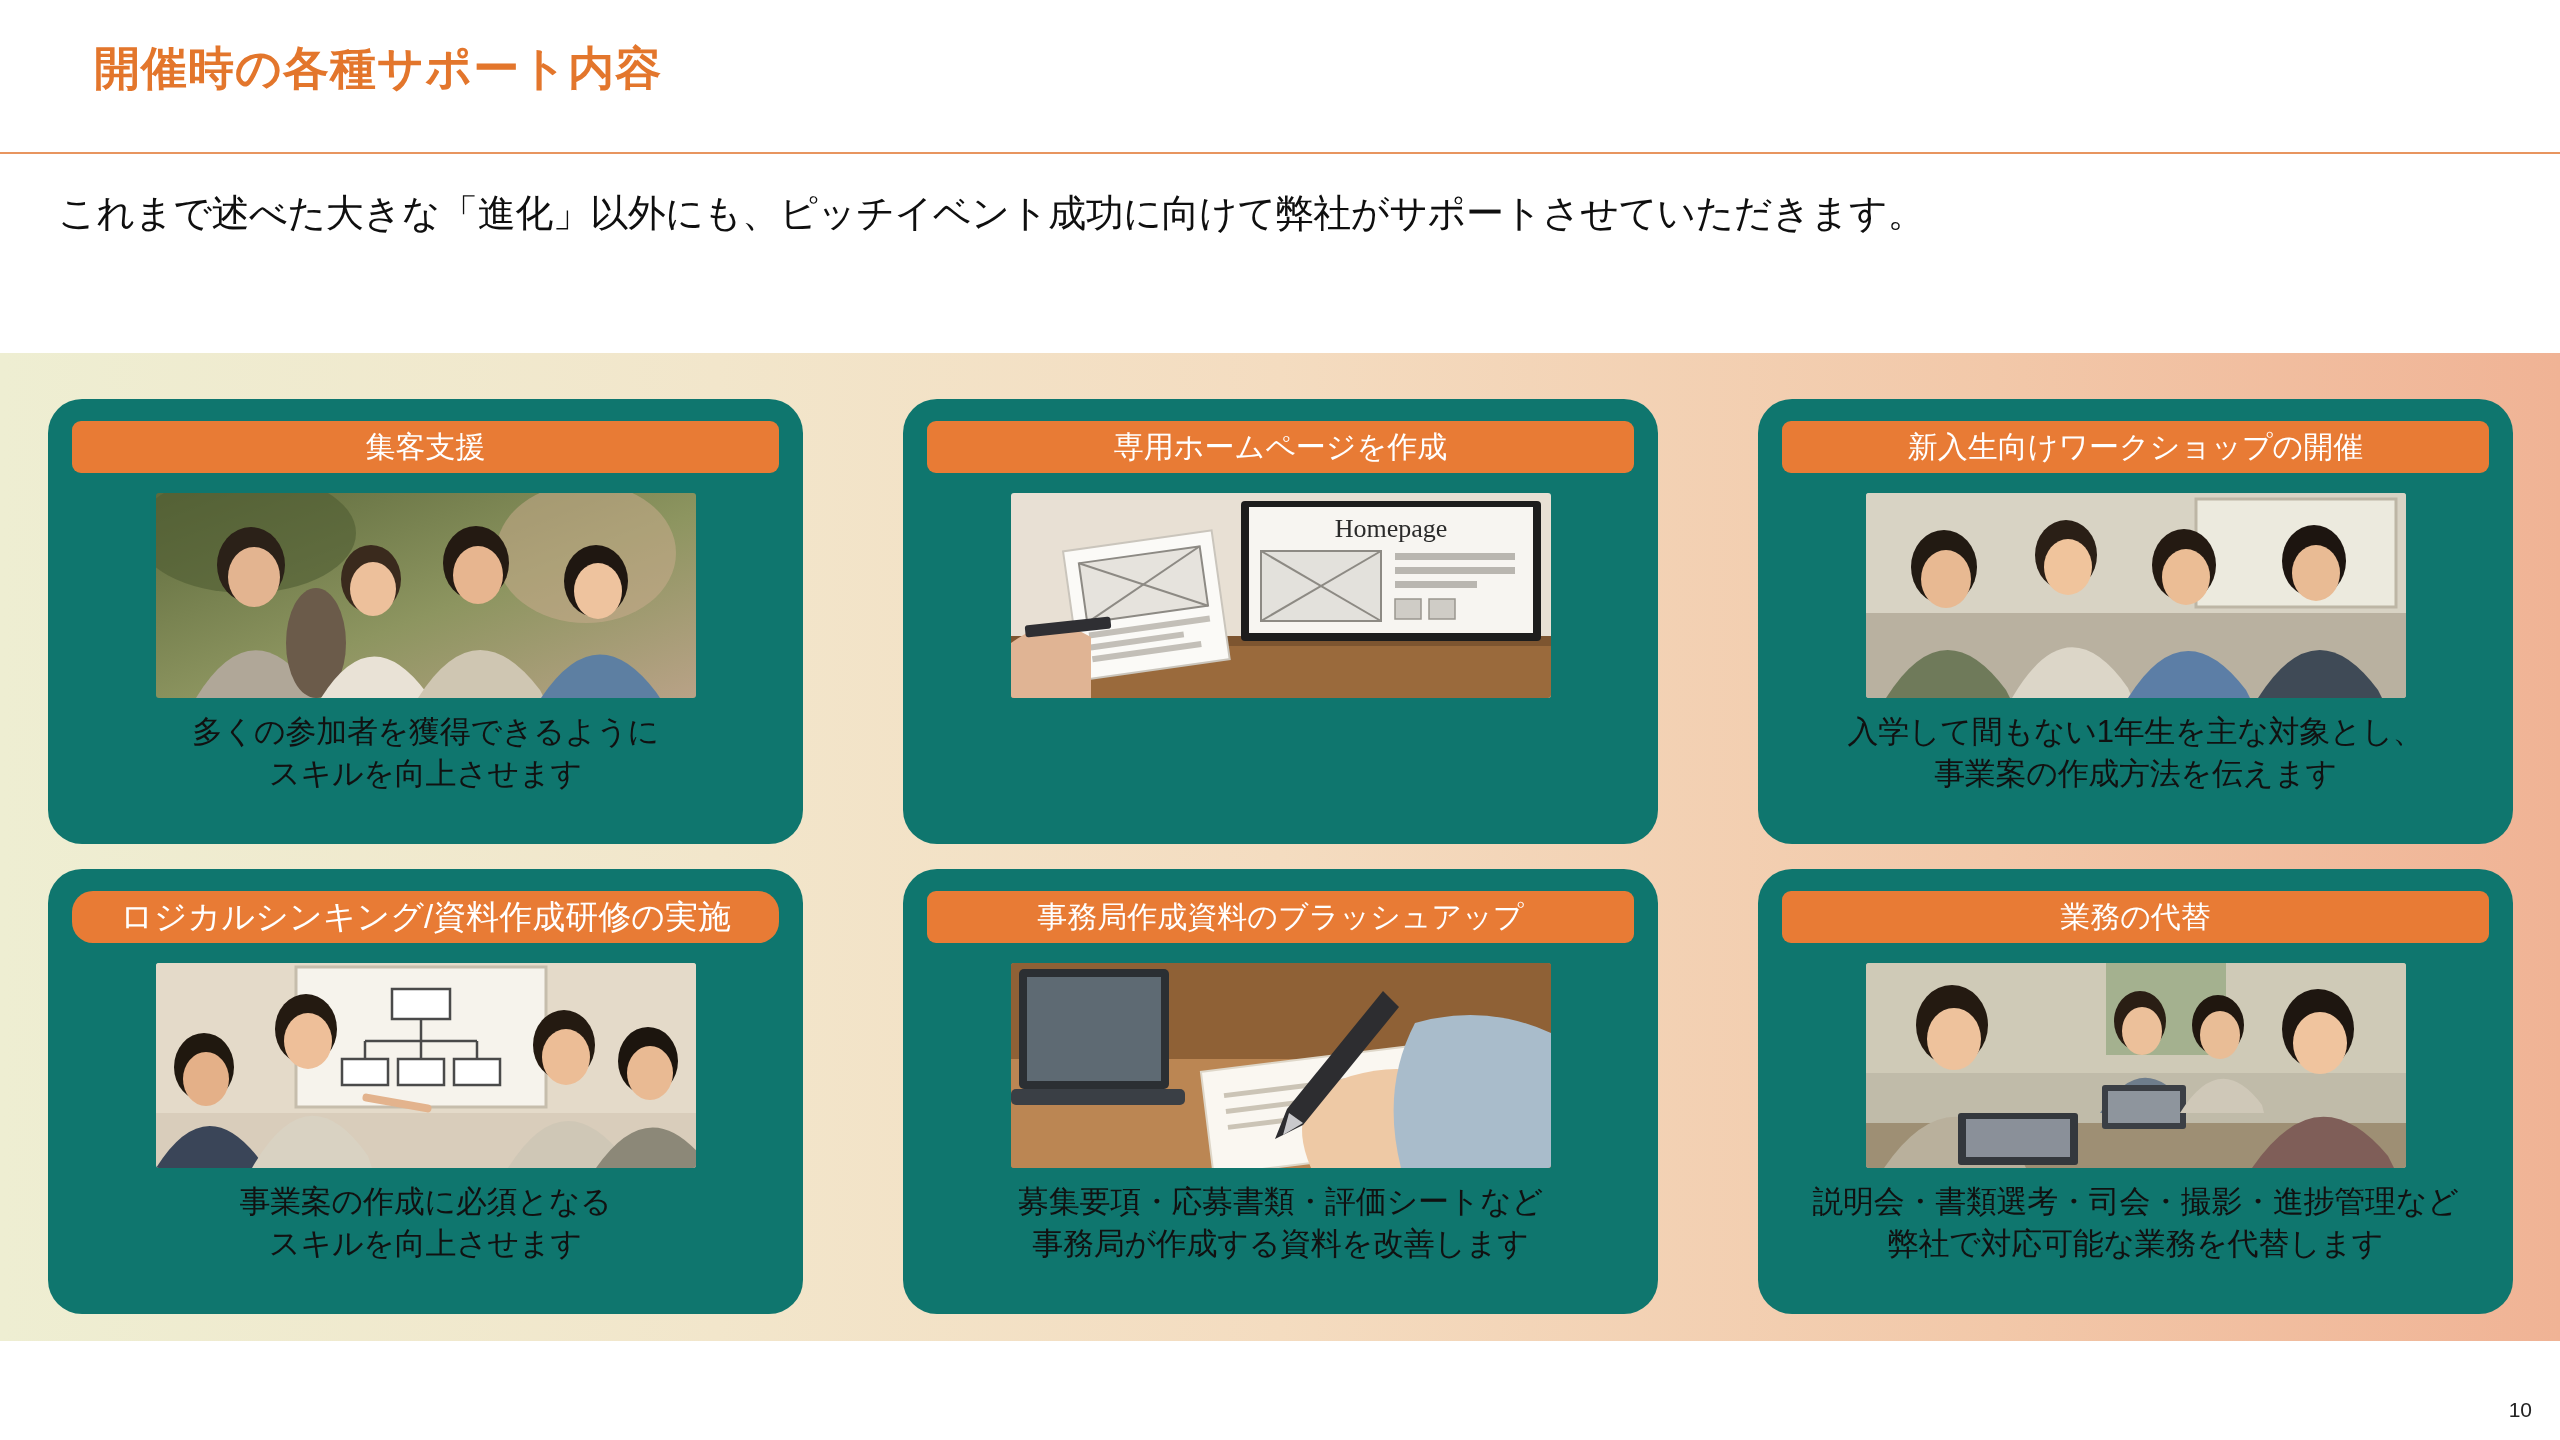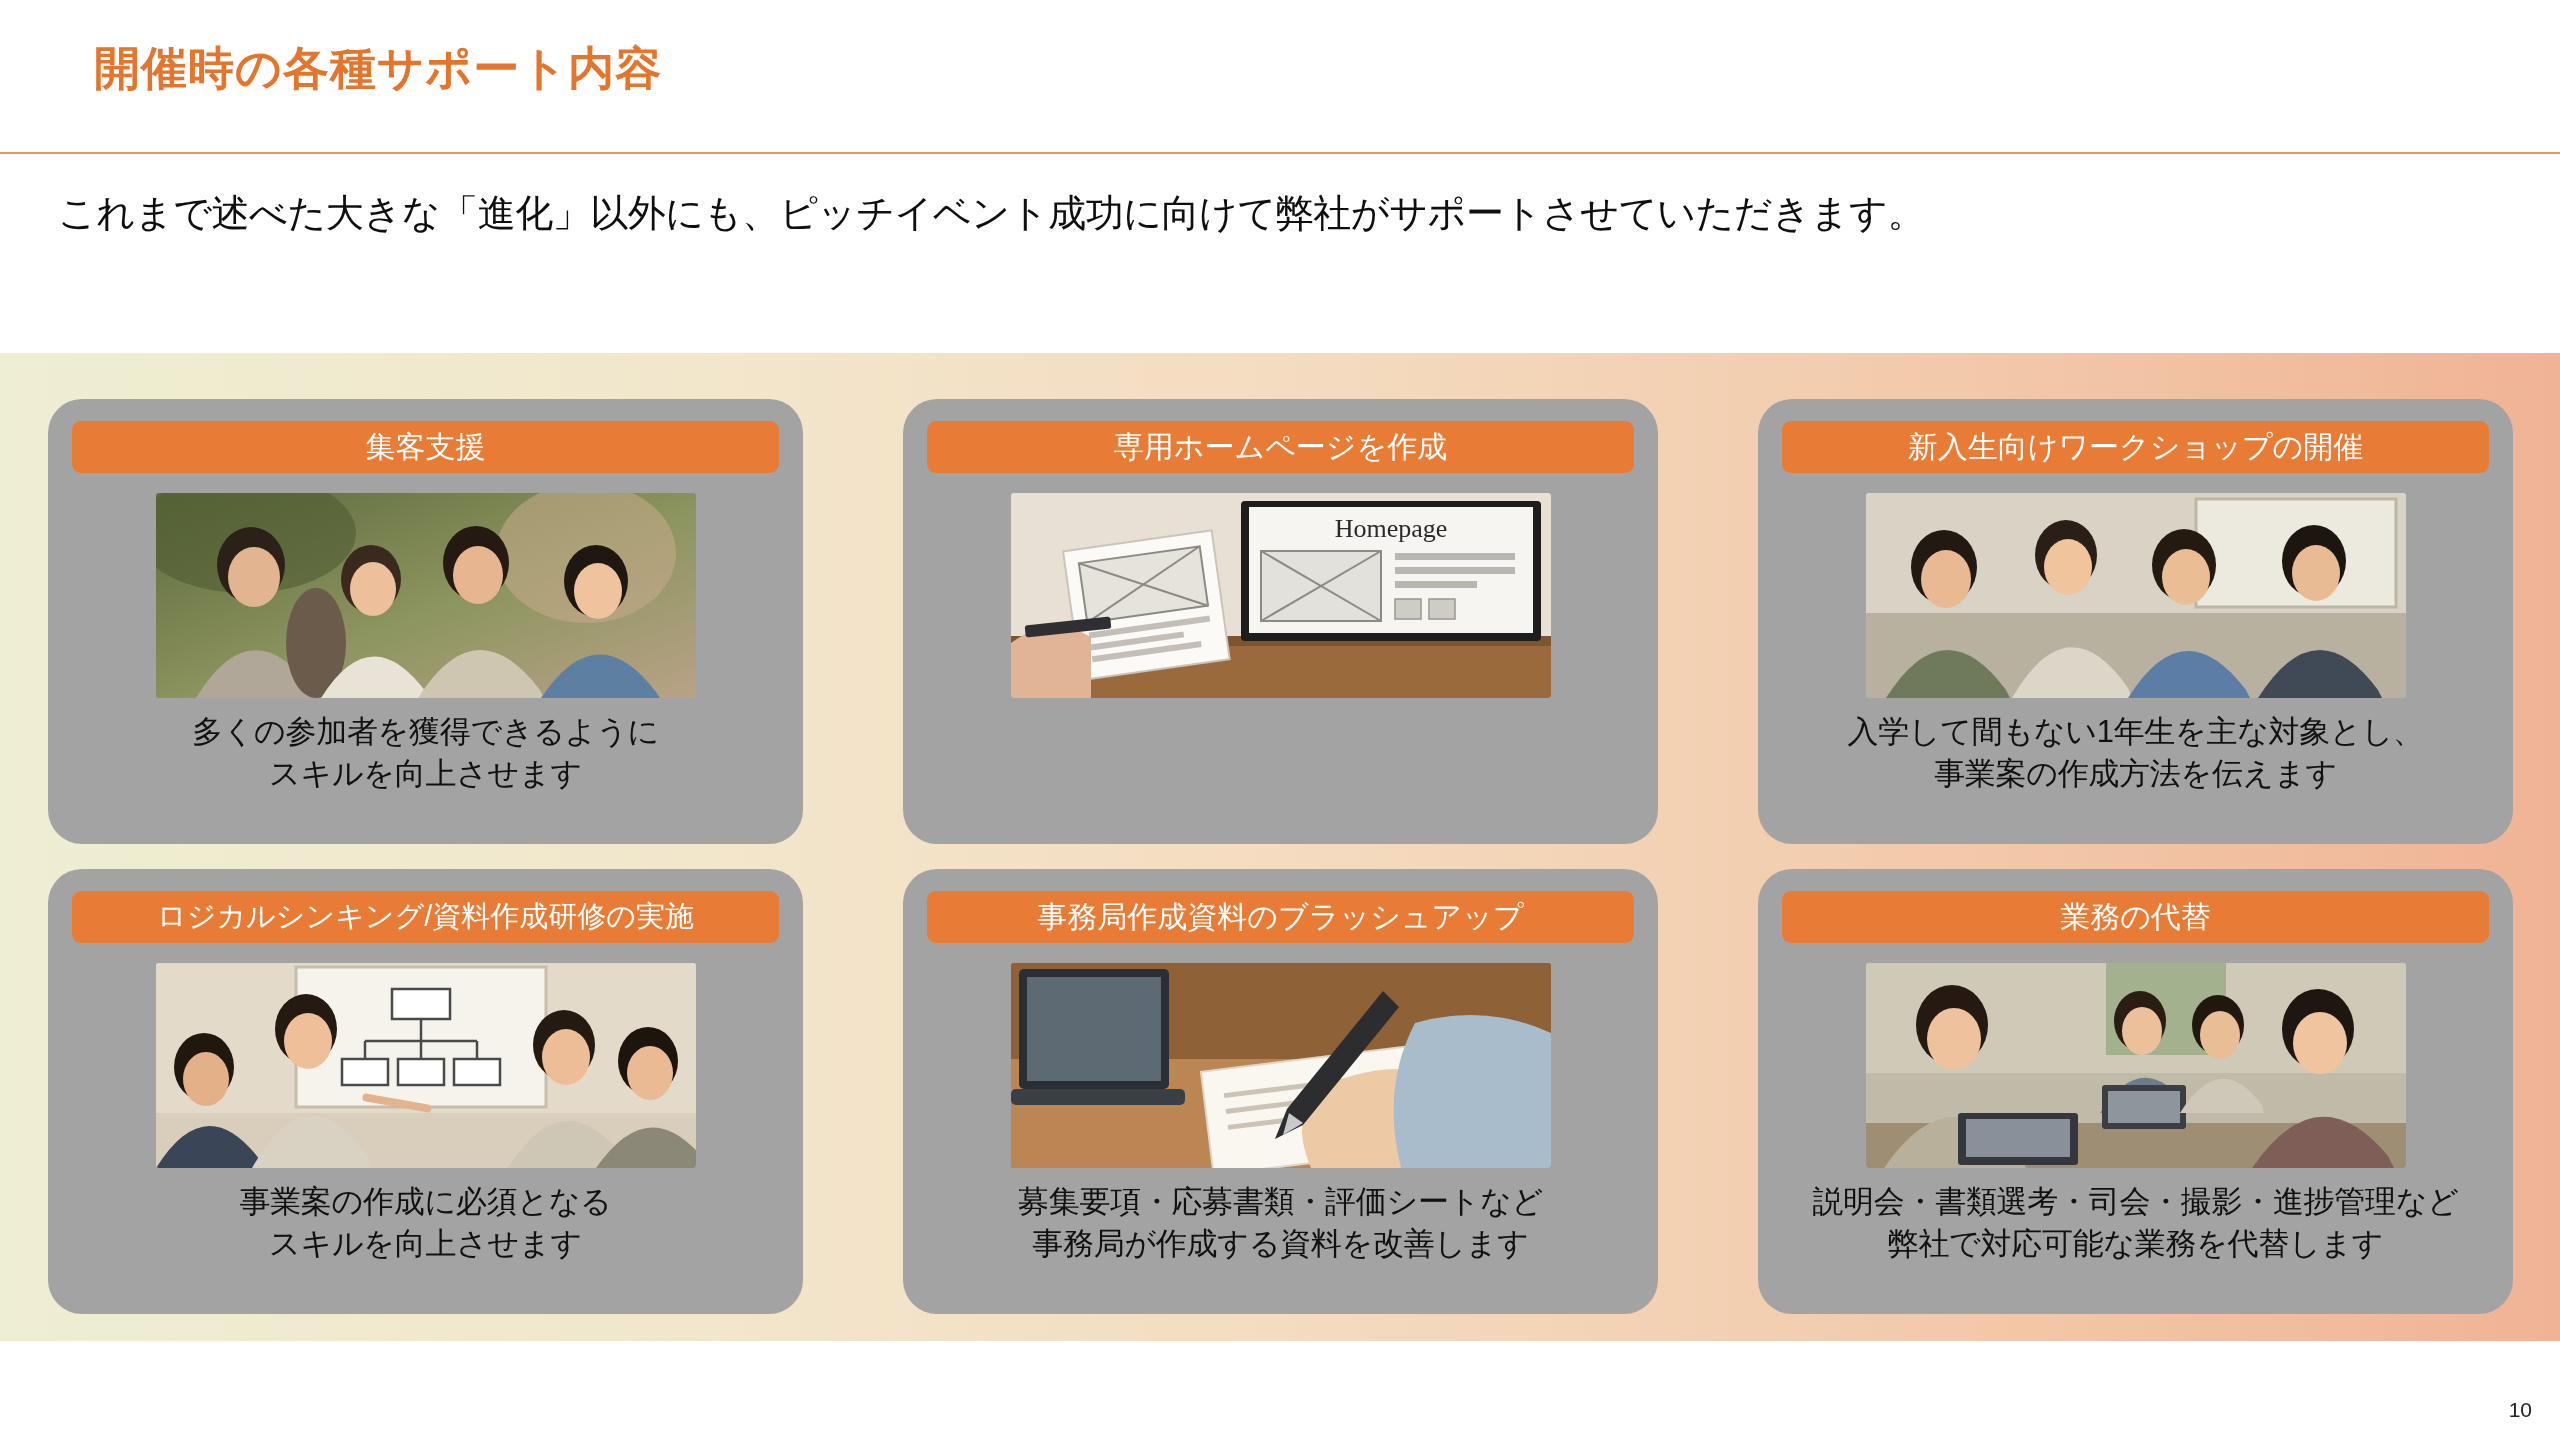--- a/index.html
+++ b/index.html
@@ -63,21 +63,21 @@
   
   .grid {
     position: absolute;
     left: 0;
     top: 353px;
     width: 2560px;
     height: 988px;
   }
   .card {
     position: absolute;
-    background: #a3a3a3;
+    background: #0f766e;
     border-radius: 34px;
     box-sizing: border-box;
   }
   .card.r1 { top: 46px; height: 445px; }
   .card.r2 { top: 516px; height: 445px; }
   .card.c1 { left: 48px;  width: 755px; }
   .card.c2 { left: 903px; width: 755px; }
   .card.c3 { left: 1758px; width: 755px; padding-left: 47px; }
 
   .card-header {
@@ -91,21 +91,21 @@
     display: flex;
     align-items: center;
     justify-content: center;
     color: #ffffff;
     font-size: 30px;
     font-weight: 500;
     letter-spacing: 0px;
     white-space: nowrap;
     overflow: hidden;
   }
-  .card.c1.r2 .card-header { font-size: 29px; }
+  .card.c1.r2 .card-header { font-size: 33px; border-radius: 21px; }
 
   .card-photo {
     position: absolute;
     left: 50%;
     transform: translateX(-50%);
     top: 94px;
     width: 540px;
     height: 205px;
     border-radius: 3px;
     overflow: hidden;

